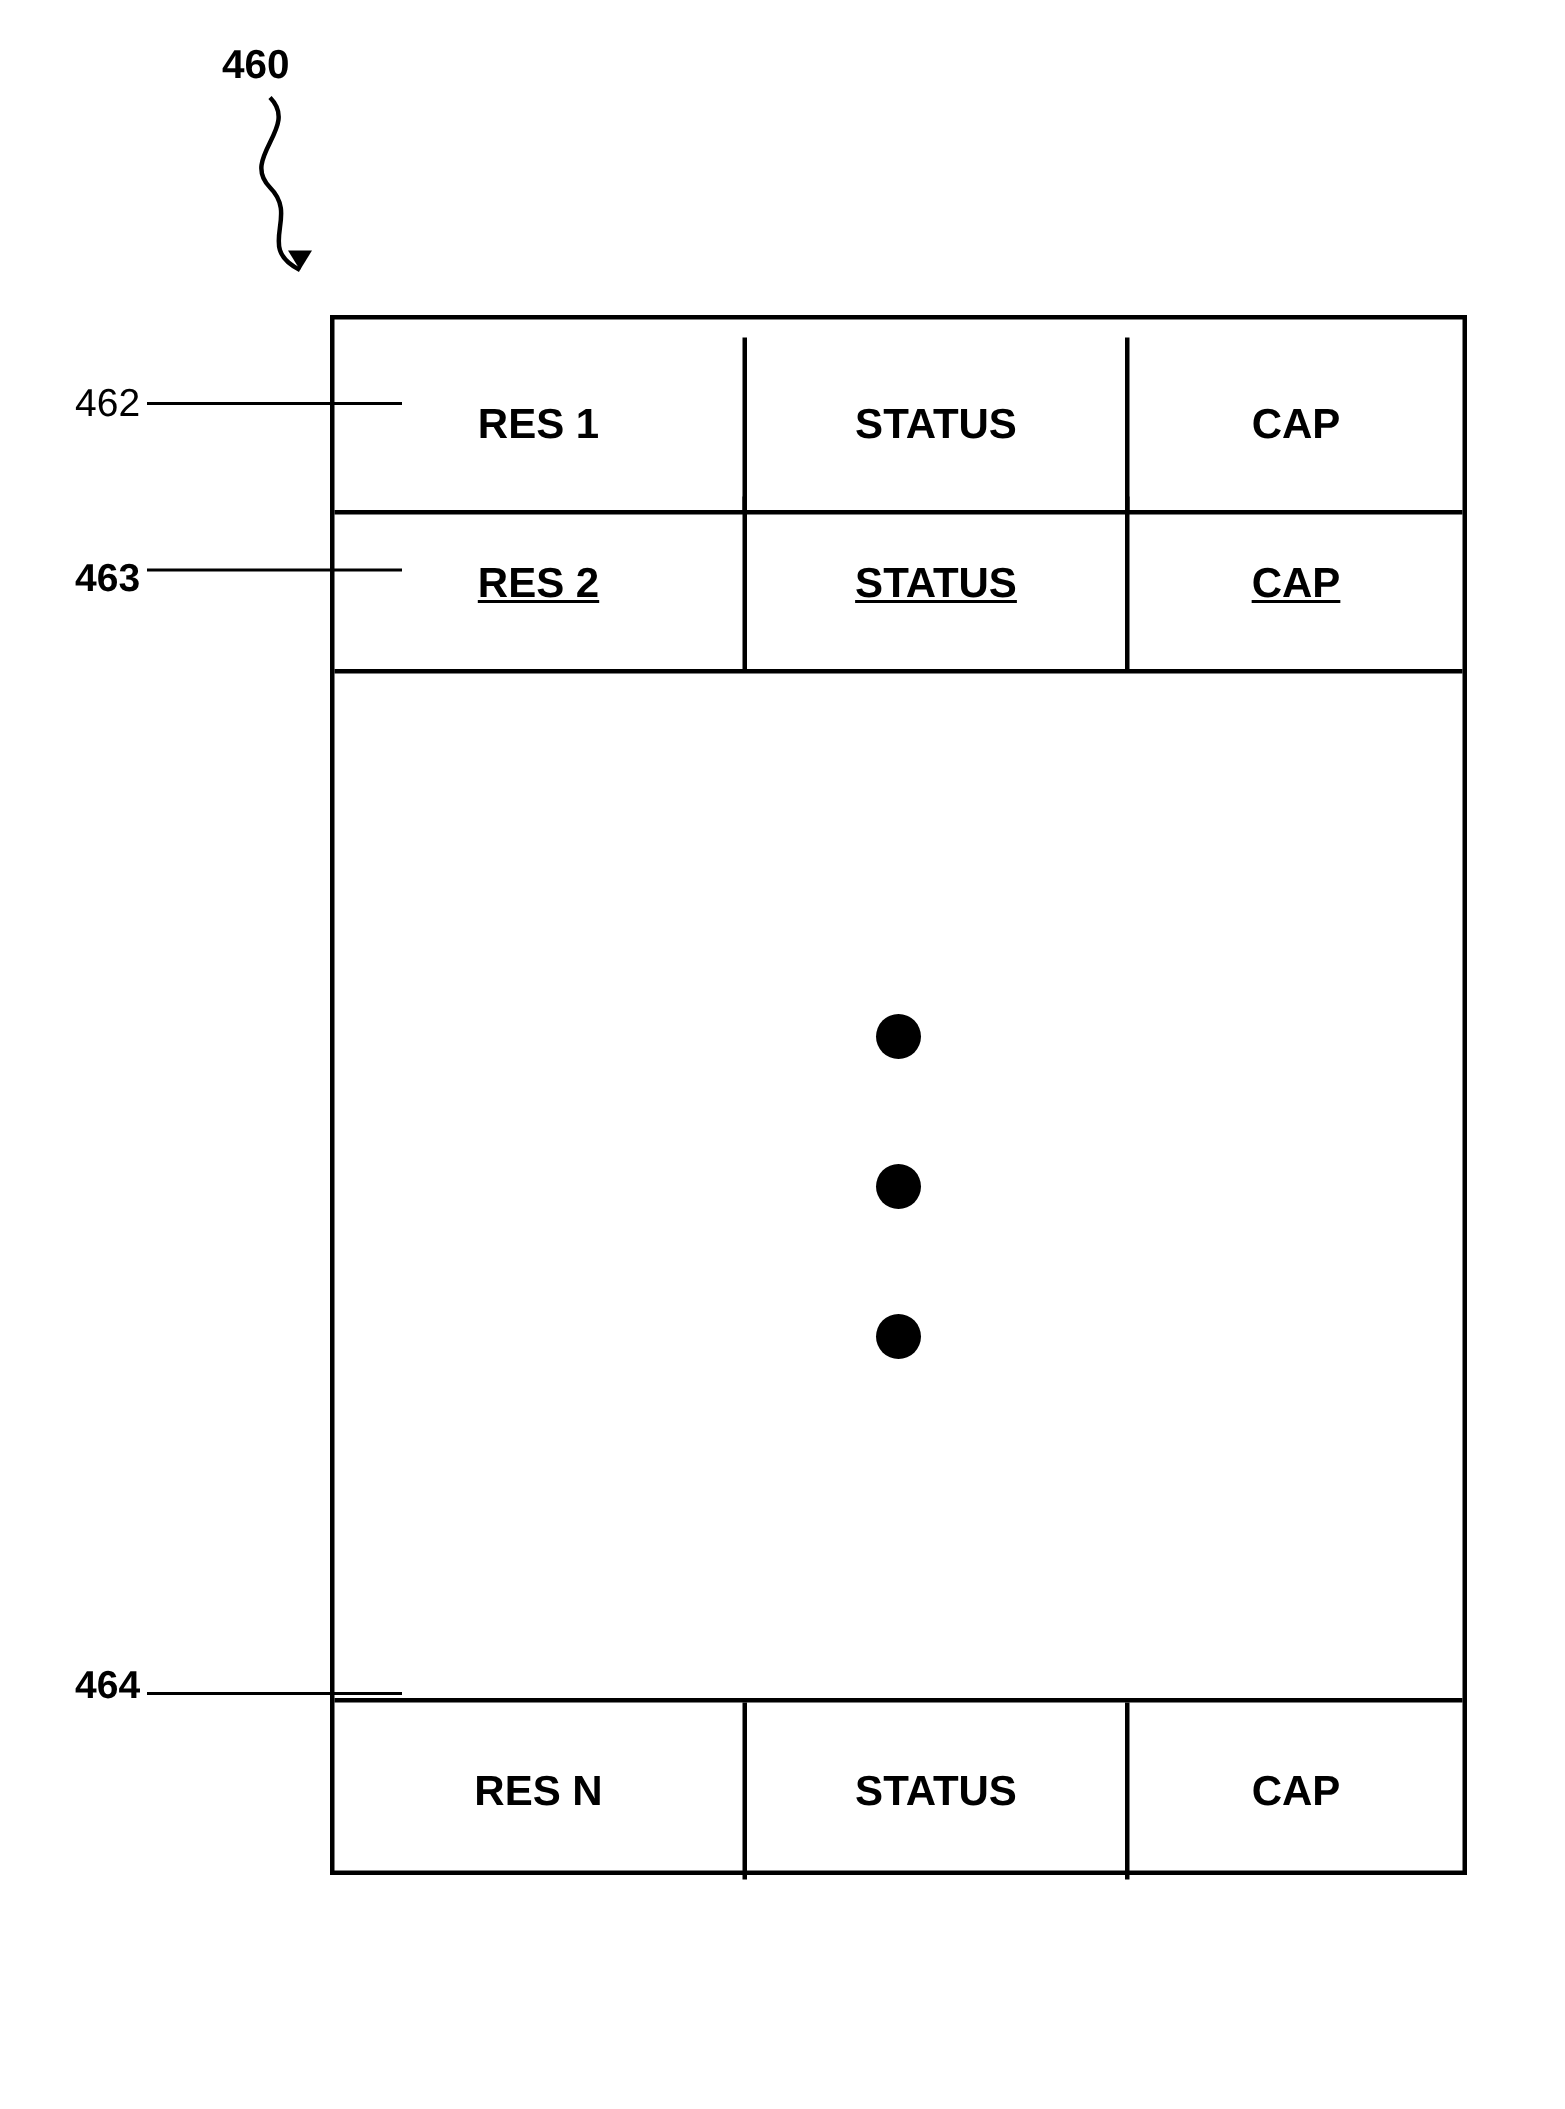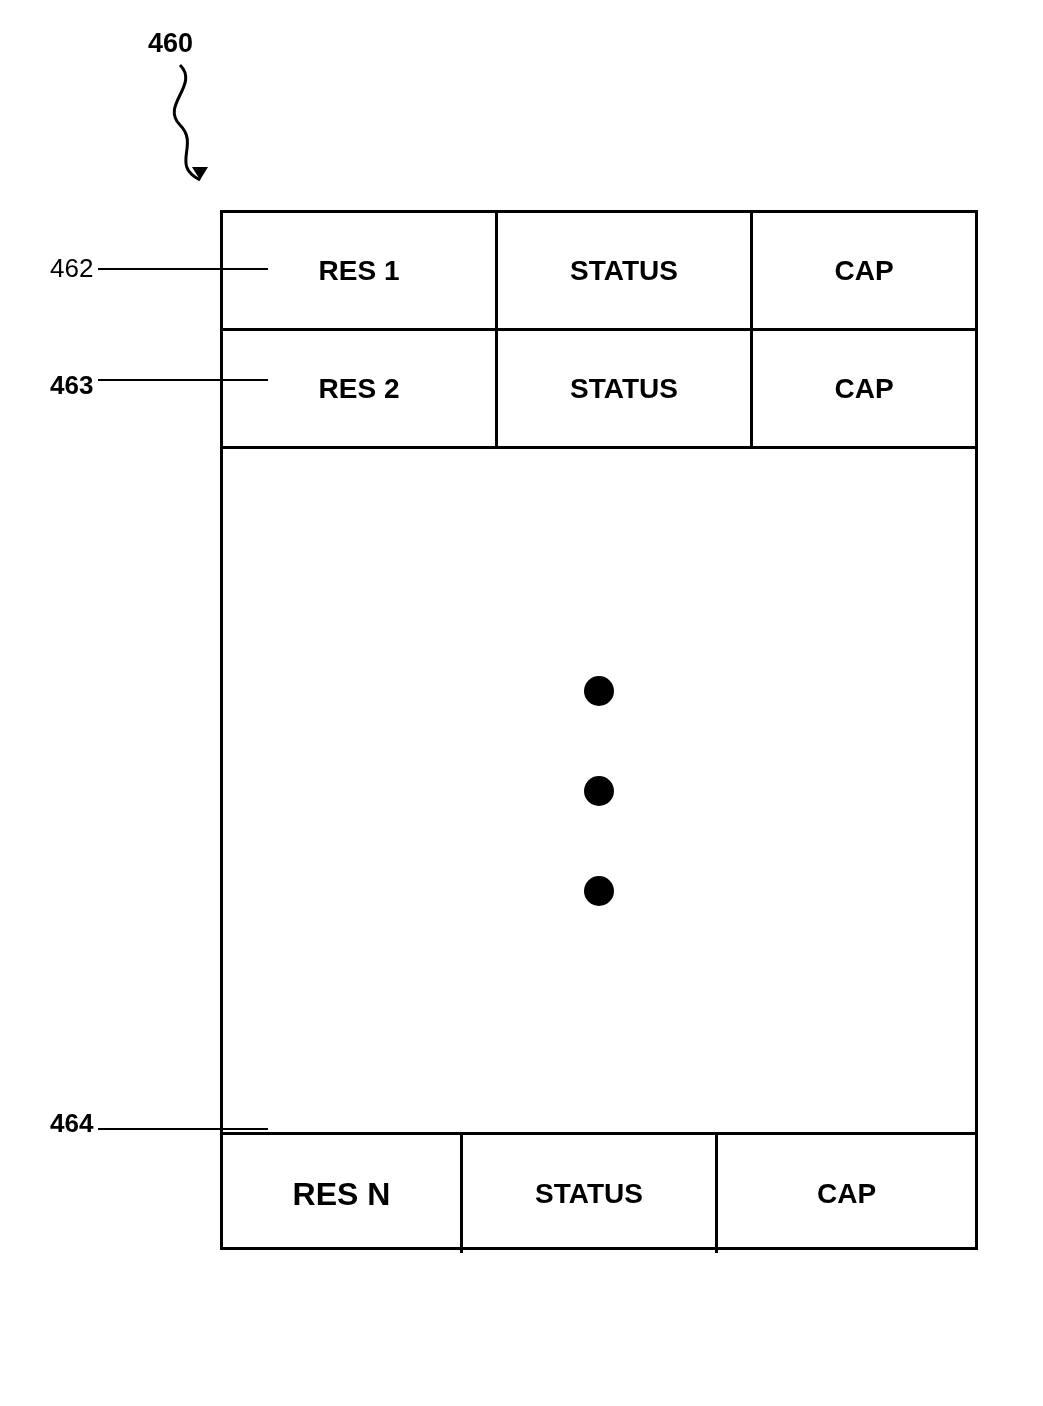--- a/index.html
+++ b/index.html
@@ -22,42 +22,42 @@
 
 <div style="position:absolute; top:28px; left:148px; font-size:27px; font-weight:bold; color:#000;">460</div>
 
 <svg style="position:absolute; top:55px; left:150px;" width="120" height="130" viewBox="0 0 120 130">
   <path d="M 30 10 C 50 30, 10 50, 30 70 C 50 90, 20 110, 50 125" stroke="#000" stroke-width="3" fill="none"></path>
   <polygon points="50,125 42,112 58,112" fill="#000"></polygon>
 </svg>
 
 <div style="position:absolute; top:210px; left:220px; width:758px; height:1040px; border:3px solid #000;">
 
-  <div style="position:absolute; top:0; left:0; width:100%; height:118px; display:flex; border-bottom:3px solid #000;">
+  <div style="position:absolute; top:12px; left:0; width:100%; height:118px; display:flex; border-bottom:3px solid #000;">
     <div style="width:275px; height:100%; border-right:3px solid #000; display:flex; align-items:center; justify-content:center; font-size:28px; font-weight:bold;">RES 1</div>
     <div style="width:255px; height:100%; border-right:3px solid #000; display:flex; align-items:center; justify-content:center; font-size:28px; font-weight:bold;">STATUS</div>
     <div style="flex:1; height:100%; display:flex; align-items:center; justify-content:center; font-size:28px; font-weight:bold;">CAP</div>
   </div>
 
-  <div style="position:absolute; top:118px; left:0; width:100%; height:118px; display:flex; border-bottom:3px solid #000;">
+  <div style="position:absolute; top:118px; left:0; width:100%; height:118px; display:flex; border-bottom:3px solid #000;text-decoration:underline;">
     <div style="width:275px; height:100%; border-right:3px solid #000; display:flex; align-items:center; justify-content:center; font-size:28px; font-weight:bold;">RES 2</div>
     <div style="width:255px; height:100%; border-right:3px solid #000; display:flex; align-items:center; justify-content:center; font-size:28px; font-weight:bold;">STATUS</div>
     <div style="flex:1; height:100%; display:flex; align-items:center; justify-content:center; font-size:28px; font-weight:bold;">CAP</div>
   </div>
 
   <div style="position:absolute; top:236px; left:0; width:100%; height:686px; border-bottom:3px solid #000; display:flex; align-items:center; justify-content:center;">
     <div style="display:flex; flex-direction:column; align-items:center; justify-content:center; gap:70px;">
       <div style="width:30px; height:30px; border-radius:50%; background:#000;"></div>
       <div style="width:30px; height:30px; border-radius:50%; background:#000;"></div>
       <div style="width:30px; height:30px; border-radius:50%; background:#000;"></div>
     </div>
   </div>
 
   <div style="position:absolute; top:922px; left:0; width:100%; height:118px; display:flex;">
-    <div style="width:240px; height:100%; border-right:3px solid #000; display:flex; align-items:center; justify-content:center; font-size:32px; font-weight:bold;">RES N</div>
+    <div style="width:275px; height:100%; border-right:3px solid #000; display:flex; align-items:center; justify-content:center; font-size:28px; font-weight:bold;">RES N</div>
     <div style="width:255px; height:100%; border-right:3px solid #000; display:flex; align-items:center; justify-content:center; font-size:28px; font-weight:bold;">STATUS</div>
     <div style="flex:1; height:100%; display:flex; align-items:center; justify-content:center; font-size:28px; font-weight:bold;">CAP</div>
   </div>
 
 </div>
 
 <div style="position:absolute; top:253px; left:50px; display:flex; align-items:center;">
   <span style="font-size:26px; font-weight:normal; color:#000;">462</span>
 
   <svg width="170" height="20" style="margin-left:5px;">

